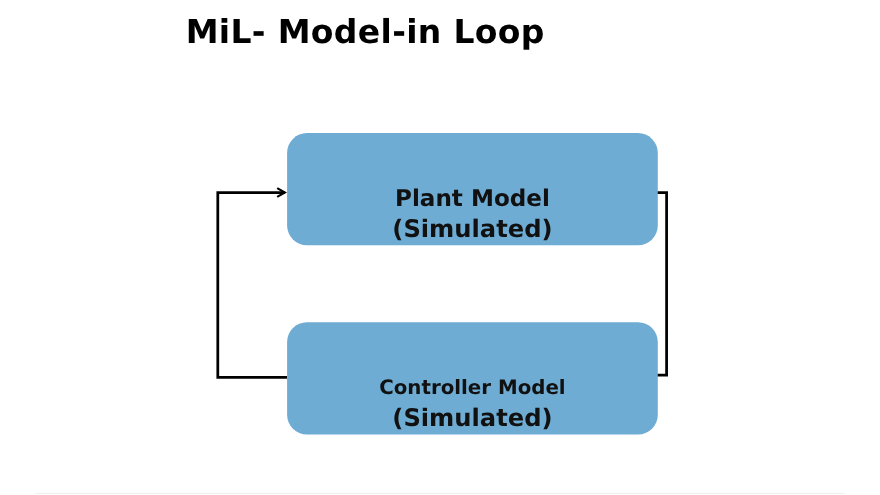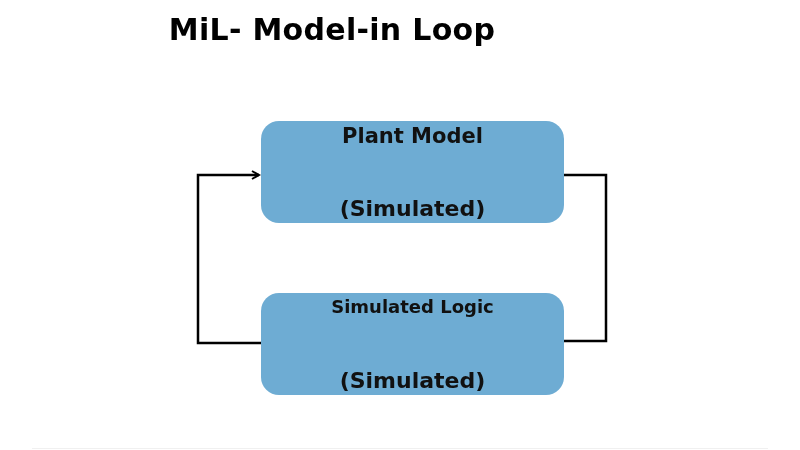--- a/index.html
+++ b/index.html
@@ -1,22 +1,22 @@
 <!DOCTYPE html>
 <html><head>
 <meta charset="utf-8">
 <style>
   html, body { margin: 0; padding: 0; }
   body { width: 800px; height: 450px; background: #ffffff; position: relative; overflow: hidden;
          font-family: "DejaVu Sans", sans-serif; }
   .title { position: absolute; left: 0; top: 12px; width: 664px; text-align: center;
            font-size: 30px; font-weight: bold; color: #000; letter-spacing: 0.3px; }
-  .box { position: absolute; left: 261px; width: 303px; height: 102px; background: #6eacd3;
+  .box { position: absolute; left: 261px; width: 337px; height: 102px; background: #6eacd3;
          border-radius: 18px; display: flex; flex-direction: column; align-items: center;
-         justify-content: space-between; color: #111; font-weight: bold; text-align: center; }
+         justify-content: flex-end; color: #111; font-weight: bold; text-align: center; }
   .box.top { top: 121px; }
   .box.bottom { top: 293px; }
   .box .main { font-size: 21px; line-height: 30px; }
   .box.bottom .main { font-size: 18px; line-height: 28px; }
   .box .sub { font-size: 22px; line-height: 28px; }
   svg.conn { position: absolute; left: 0; top: 0; width: 800px; height: 450px; }
   .rule { position: absolute; left: 32px; top: 448px; width: 736px; height: 1px; background: #f0f0f0; }
 </style>
 </head>
 <body>
@@ -32,17 +32,17 @@
   <polyline points="261,343 198,343 198,175 259,175" fill="none" stroke="#000" stroke-width="2.5" marker-end="url(#arr)"></polyline>
   <polyline points="553,175 606,175 606,341 554,341" fill="none" stroke="#000" stroke-width="2.5" marker-end="url(#arr)"></polyline>
 </svg>
 
 <div class="box top">
   <div class="main">Plant Model</div>
   <div class="sub">(Simulated)</div>
 </div>
 
 <div class="box bottom">
-  <div class="main">Simulated Logic</div>
+  <div class="main">Controller Model</div>
   <div class="sub">(Simulated)</div>
 </div>
 
 <div class="rule"></div>
 
 </body></html>

